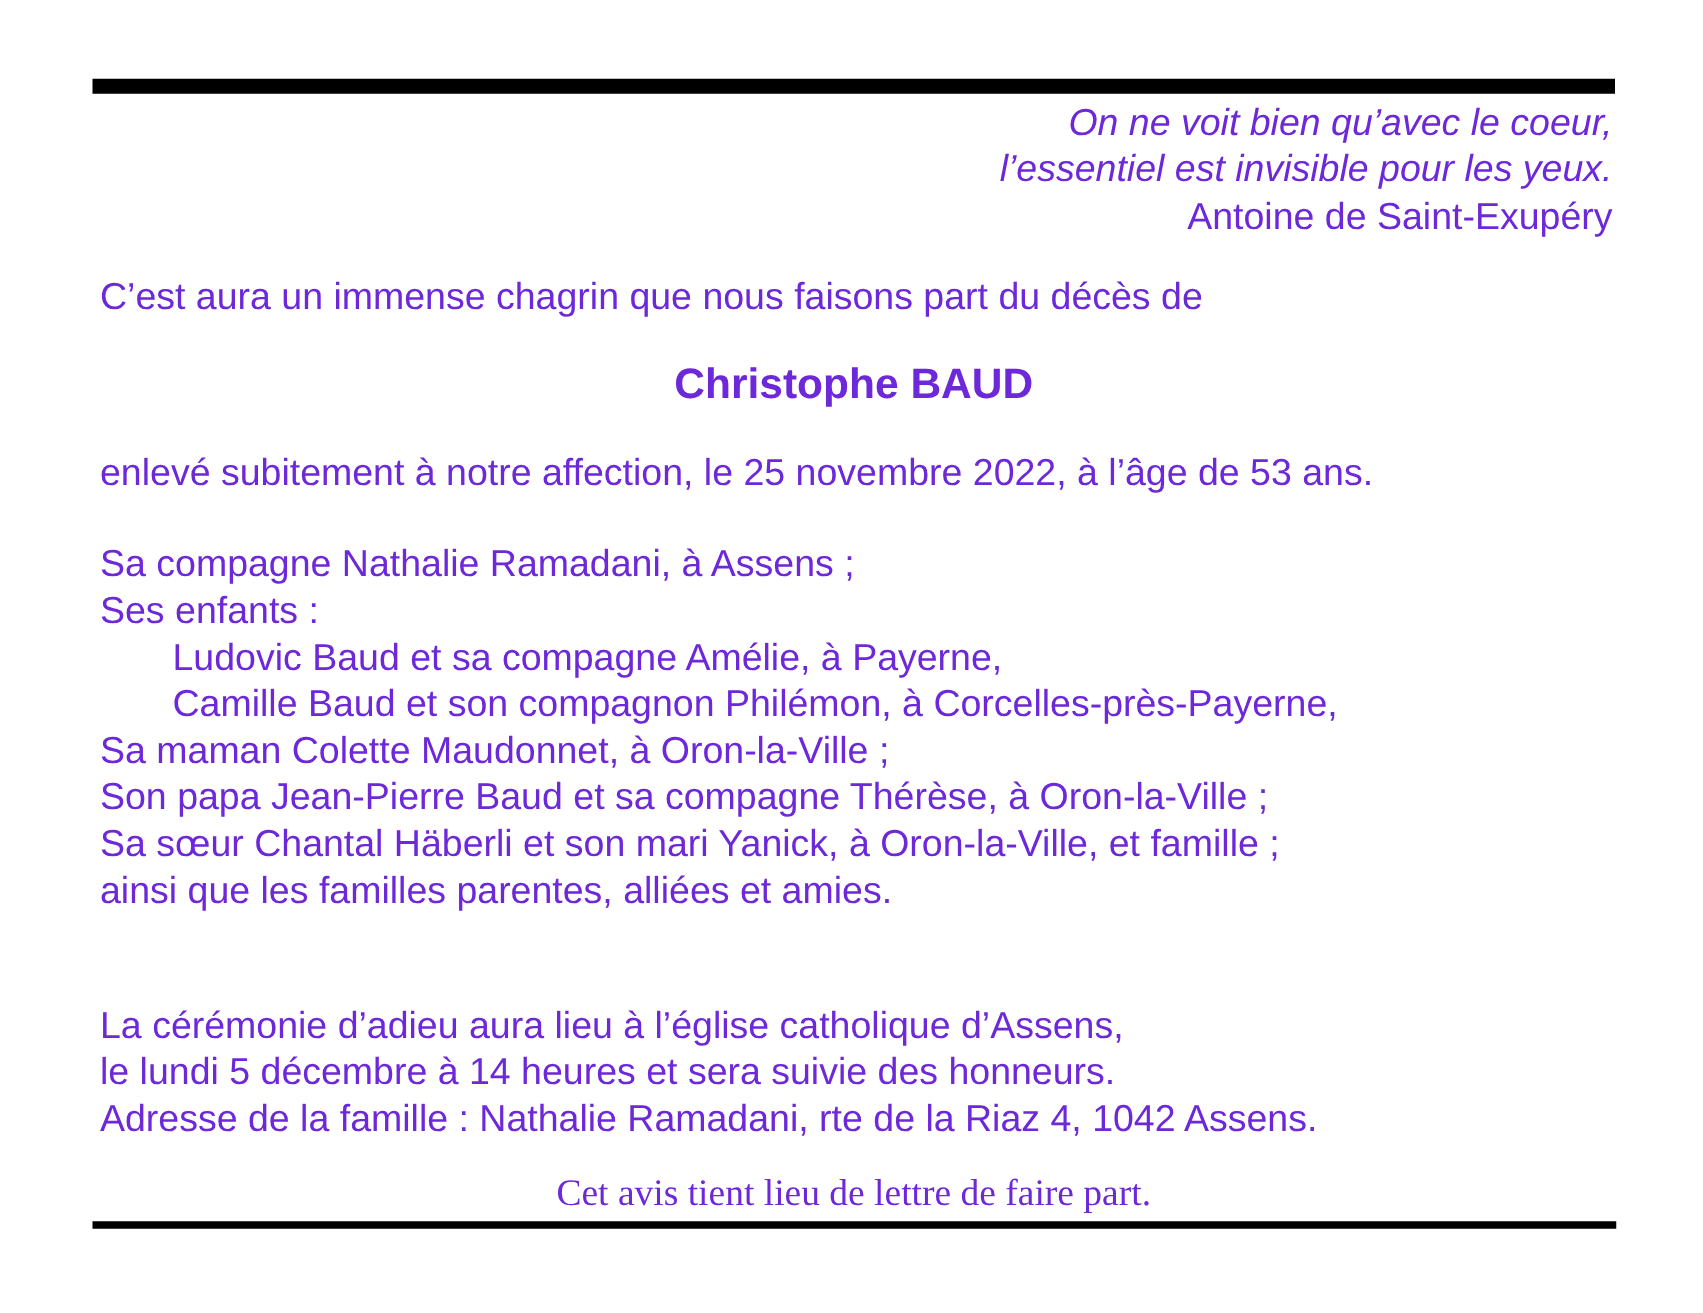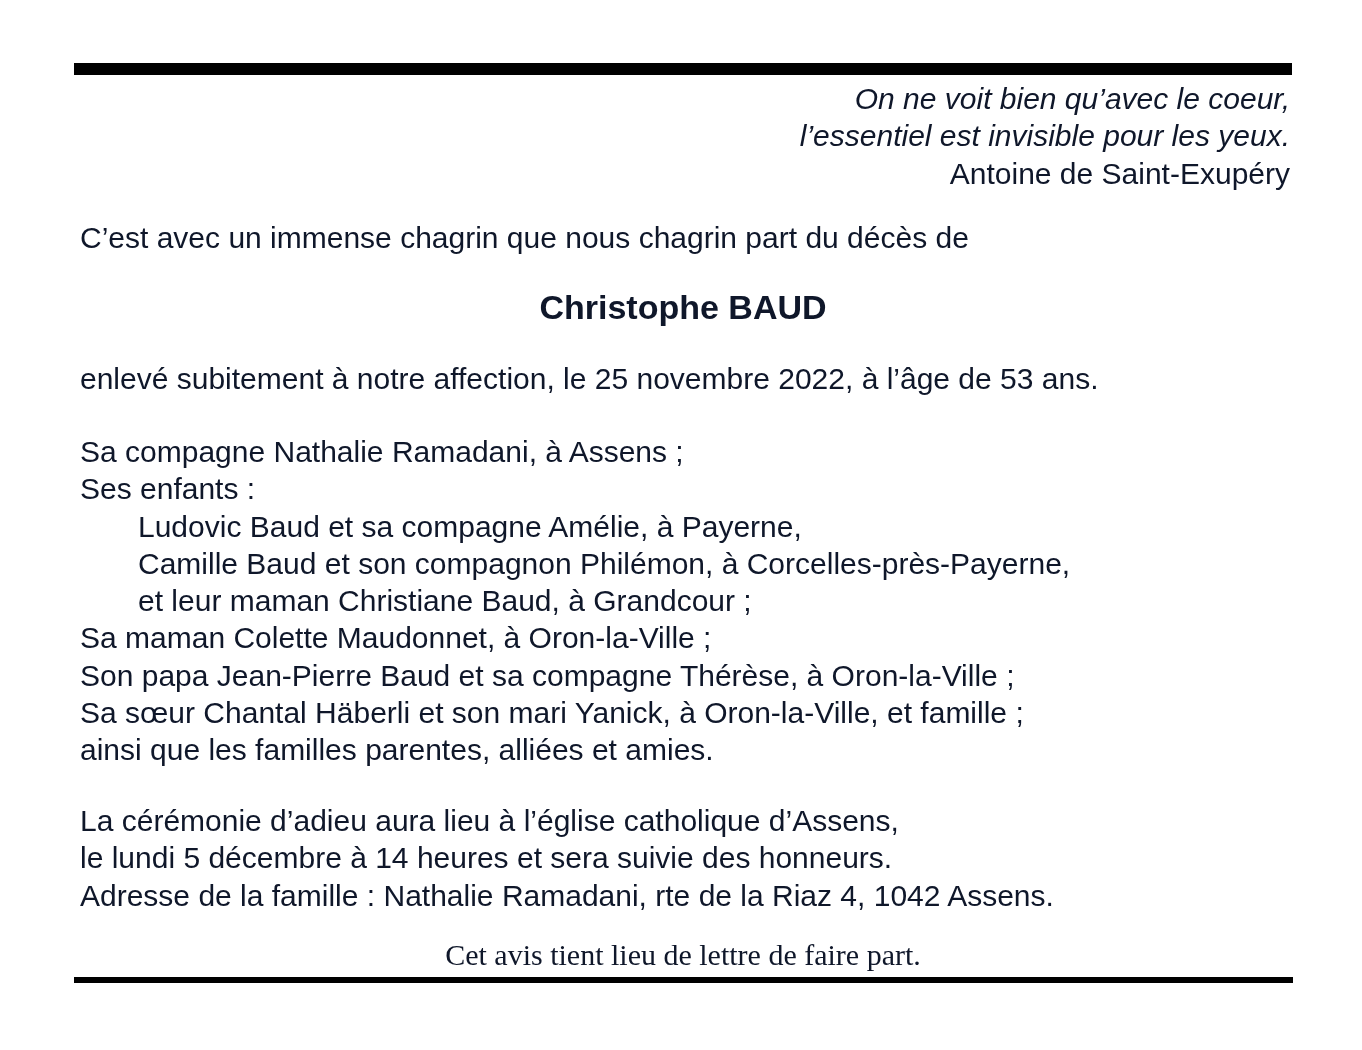--- a/index.html
+++ b/index.html
@@ -5,21 +5,21 @@
   * { margin: 0; padding: 0; box-sizing: border-box; }
   html, body { background: #ffffff; }
   .page {
     position: relative;
     width: 1362px;
     height: 1050px;
     background: #ffffff;
     font-family: "Liberation Sans", sans-serif;
     font-size: 30px;
     line-height: 37.3px;
-    color: #0f172a;
+    color: #6d28d9;
     overflow: hidden;
   }
   .rule { position: absolute; background: #000000; }
   .rule.top { left: 74px; top: 63px; width: 1218px; height: 12px; }
   .rule.bottom { left: 74px; top: 977px; width: 1219px; height: 6px; }
 
   .quote-block {
     position: absolute;
     top: 80px;
     right: 72px;
@@ -77,32 +77,31 @@
 <div class="page">
 
   <div class="rule top"></div>
 
   <div class="quote-block">
     <div class="q-italic">On ne voit bien qu’avec le coeur,</div>
     <div class="q-italic">l’essentiel est invisible pour les yeux.</div>
     <div>Antoine de Saint-Exupéry</div>
   </div>
 
-  <div class="intro-line">C’est avec un immense chagrin que nous chagrin part du décès de</div>
+  <div class="intro-line">C’est aura un immense chagrin que nous faisons part du décès de</div>
 
   <div class="deceased-name">Christophe BAUD</div>
 
   <div class="death-line">enlevé subitement à notre affection, le 25 novembre 2022, à l’âge de 53 ans.</div>
 
   <div class="family-block" id="family-block">
       <div class="line"><span>Sa compagne Nathalie </span><span class="b">Ramadani</span><span>, à Assens ;</span></div>
       <div class="line"><span>Ses enfants :</span></div>
       <div class="line indent"><span>Ludovic </span><span class="b">Baud</span><span> et sa compagne Amélie, à Payerne,</span></div>
       <div class="line indent"><span>Camille </span><span class="b">Baud</span><span> et son compagnon Philémon, à Corcelles-près-Payerne,</span></div>
-      <div class="line indent"><span>et leur maman Christiane </span><span class="b">Baud</span><span>, à Grandcour ;</span></div>
       <div class="line"><span>Sa maman Colette </span><span class="b">Maudonnet</span><span>, à Oron-la-Ville ;</span></div>
       <div class="line"><span>Son papa Jean-Pierre </span><span class="b">Baud</span><span> et sa compagne Thérèse, à Oron-la-Ville ;</span></div>
       <div class="line"><span>Sa sœur Chantal </span><span class="b">Häberli</span><span> et son mari Yanick, à Oron-la-Ville, et famille ;</span></div>
       <div class="line"><span>ainsi que les familles parentes, alliées et amies.</span></div>
     </div>
 
   <div class="ceremony-block" id="ceremony-block">
       <div class="line"><span>La cérémonie d’adieu aura lieu à l’église catholique d’Assens,</span></div>
       <div class="line"><span>le lundi 5 décembre à 14 heures et sera suivie des honneurs.</span></div>
       <div class="line"><span>Adresse de la famille : Nathalie Ramadani, rte de la Riaz 4, 1042 </span><span class="b">Assens</span><span>.</span></div>

